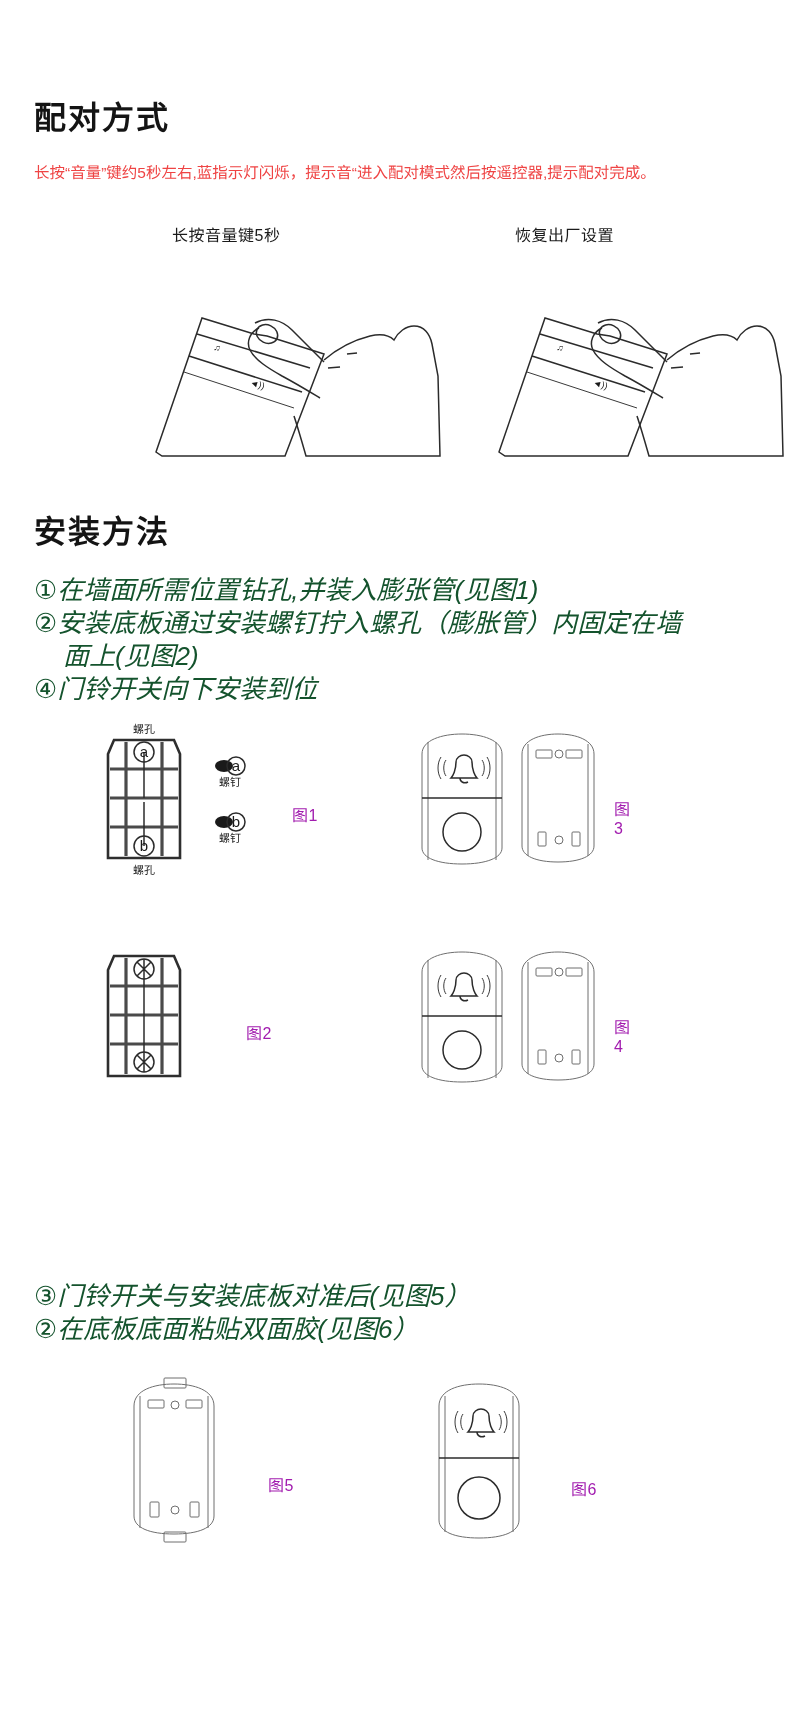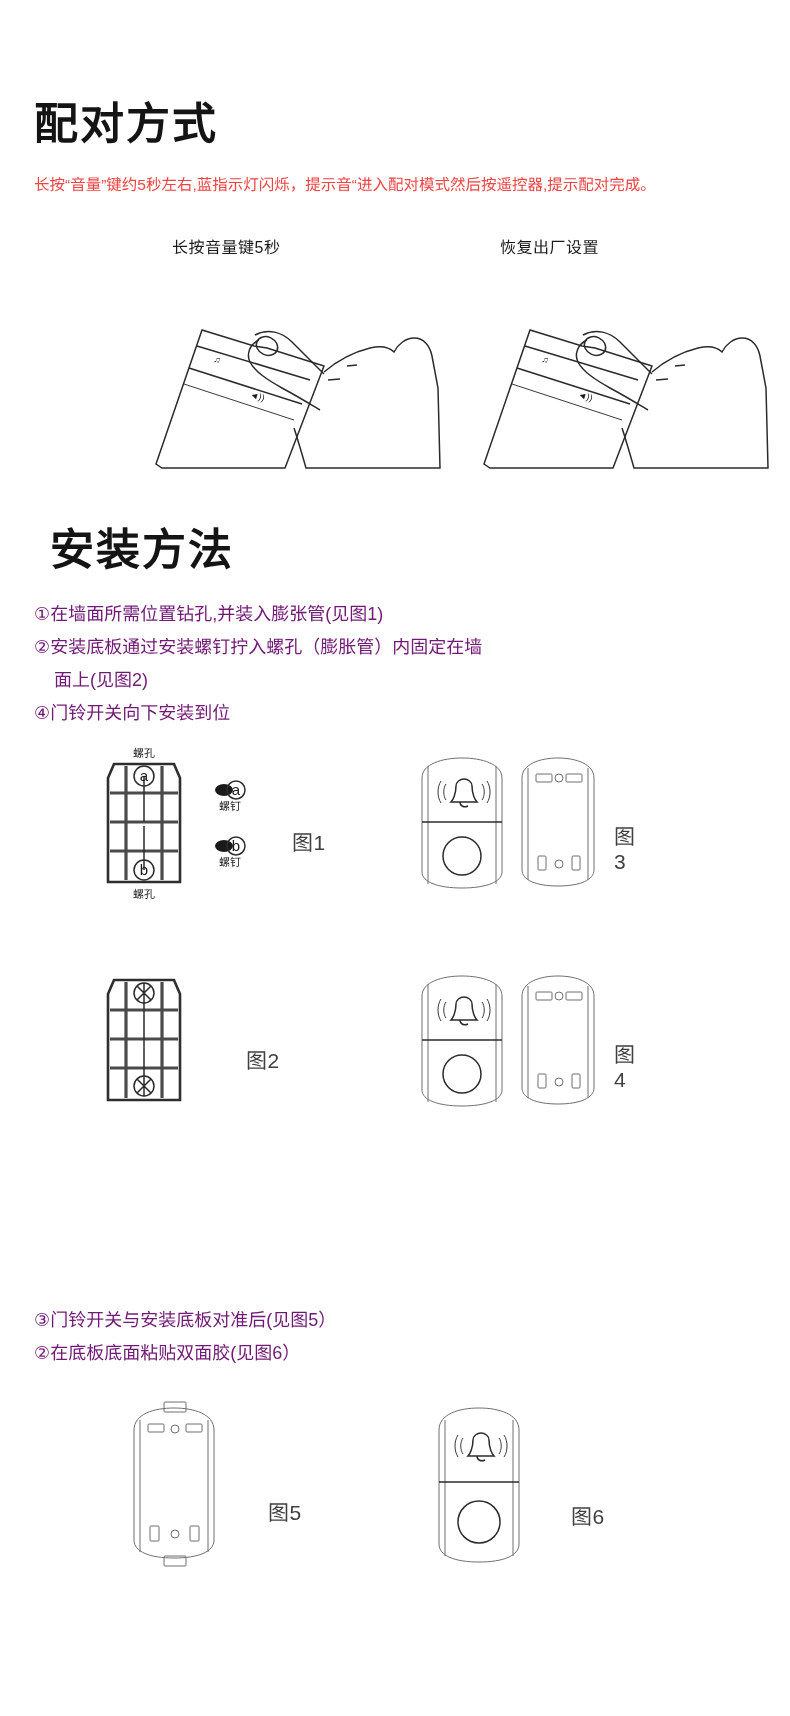--- a/index.html
+++ b/index.html
@@ -11,64 +11,66 @@
     font-family: "Liberation Sans", "DejaVu Sans", sans-serif;
     color: #1a1a1a;
     overflow: hidden;
     position: relative;
   }
 
   .page { position: relative; width: 790px; height: 1716px; padding: 0 34px; }
 
   
   .section-heading {
-    font-size: 44px;
+    font-size: 32px;
     font-weight: bold;
     letter-spacing: 2px;
     line-height: 1;
     color: #141414;
     margin: 0;
   }
   #pairing-heading { padding-top: 102px; }
-  #install-heading { padding-top: 60px; margin-left: 16px; }
+  #install-heading { padding-top: 60px; }
 
   
   .body-text {
     font-size: 15.5px;
     line-height: 26px;
     color: #ef4444;
     margin: 0;
     max-width: 690px;
   }
   #pairing-desc { margin-top: 26px; }
 
   .step-list { margin: 0; padding: 0; list-style: none; }
   .step-list li {
-    font-size: 18px;
+    font-size: 26px;
     line-height: 33px;
-    color: #701a75;
+    color: #14532d;
     padding-left: 0;
     text-indent: 0;
     white-space: pre-wrap;
+    font-style: italic;
   }
   #install-steps { margin-top: 26px; }
   #adhesive-steps { margin-top: 2px; }
 
   .sub-heading {
     font-size: 19.5px;
     line-height: 33px;
     color: #131313;
     margin: 0;
   }
 
   
   .hand-row {
     display: flex;
     margin-top: 36px;
     padding-left: 10px;
+    gap: 15px;
   }
   .hand-block { width: 330px; position: relative; }
   .hand-block:first-child { margin-left: 98px; }
   .hand-block:last-child { margin-left: 28px; }
   .hand-caption {
     font-size: 16px;
     color: #1a1a1a;
     text-align: left;
     margin: 0 0 10px 30px;
     letter-spacing: 0.5px;
@@ -76,22 +78,22 @@
   .hand-svg { display: block; }
 
   
   .figure-grid {
     position: relative;
     margin-top: 18px;
     height: 340px;
   }
   .fig-cell { position: absolute; }
   .fig-label {
-    font-size: 21px;
-    color: #404040;
+    font-size: 16px;
+    color: #a21caf;
     letter-spacing: 0.5px;
   }
 
   .fig-row-2 { position: relative; margin-top: 34px; height: 180px; }
 
   svg { overflow: visible; }
   .ln  { fill: none; stroke: #2b2b2b; stroke-width: 1.5; }
   .ln-thin { fill: none; stroke: #3a3a3a; stroke-width: 1; }
   .ln-light { fill: none; stroke: #6f6f6f; stroke-width: 1; }
   .ln-wall { fill: #ffffff; stroke: #2e2e2e; stroke-width: 2.6; }

